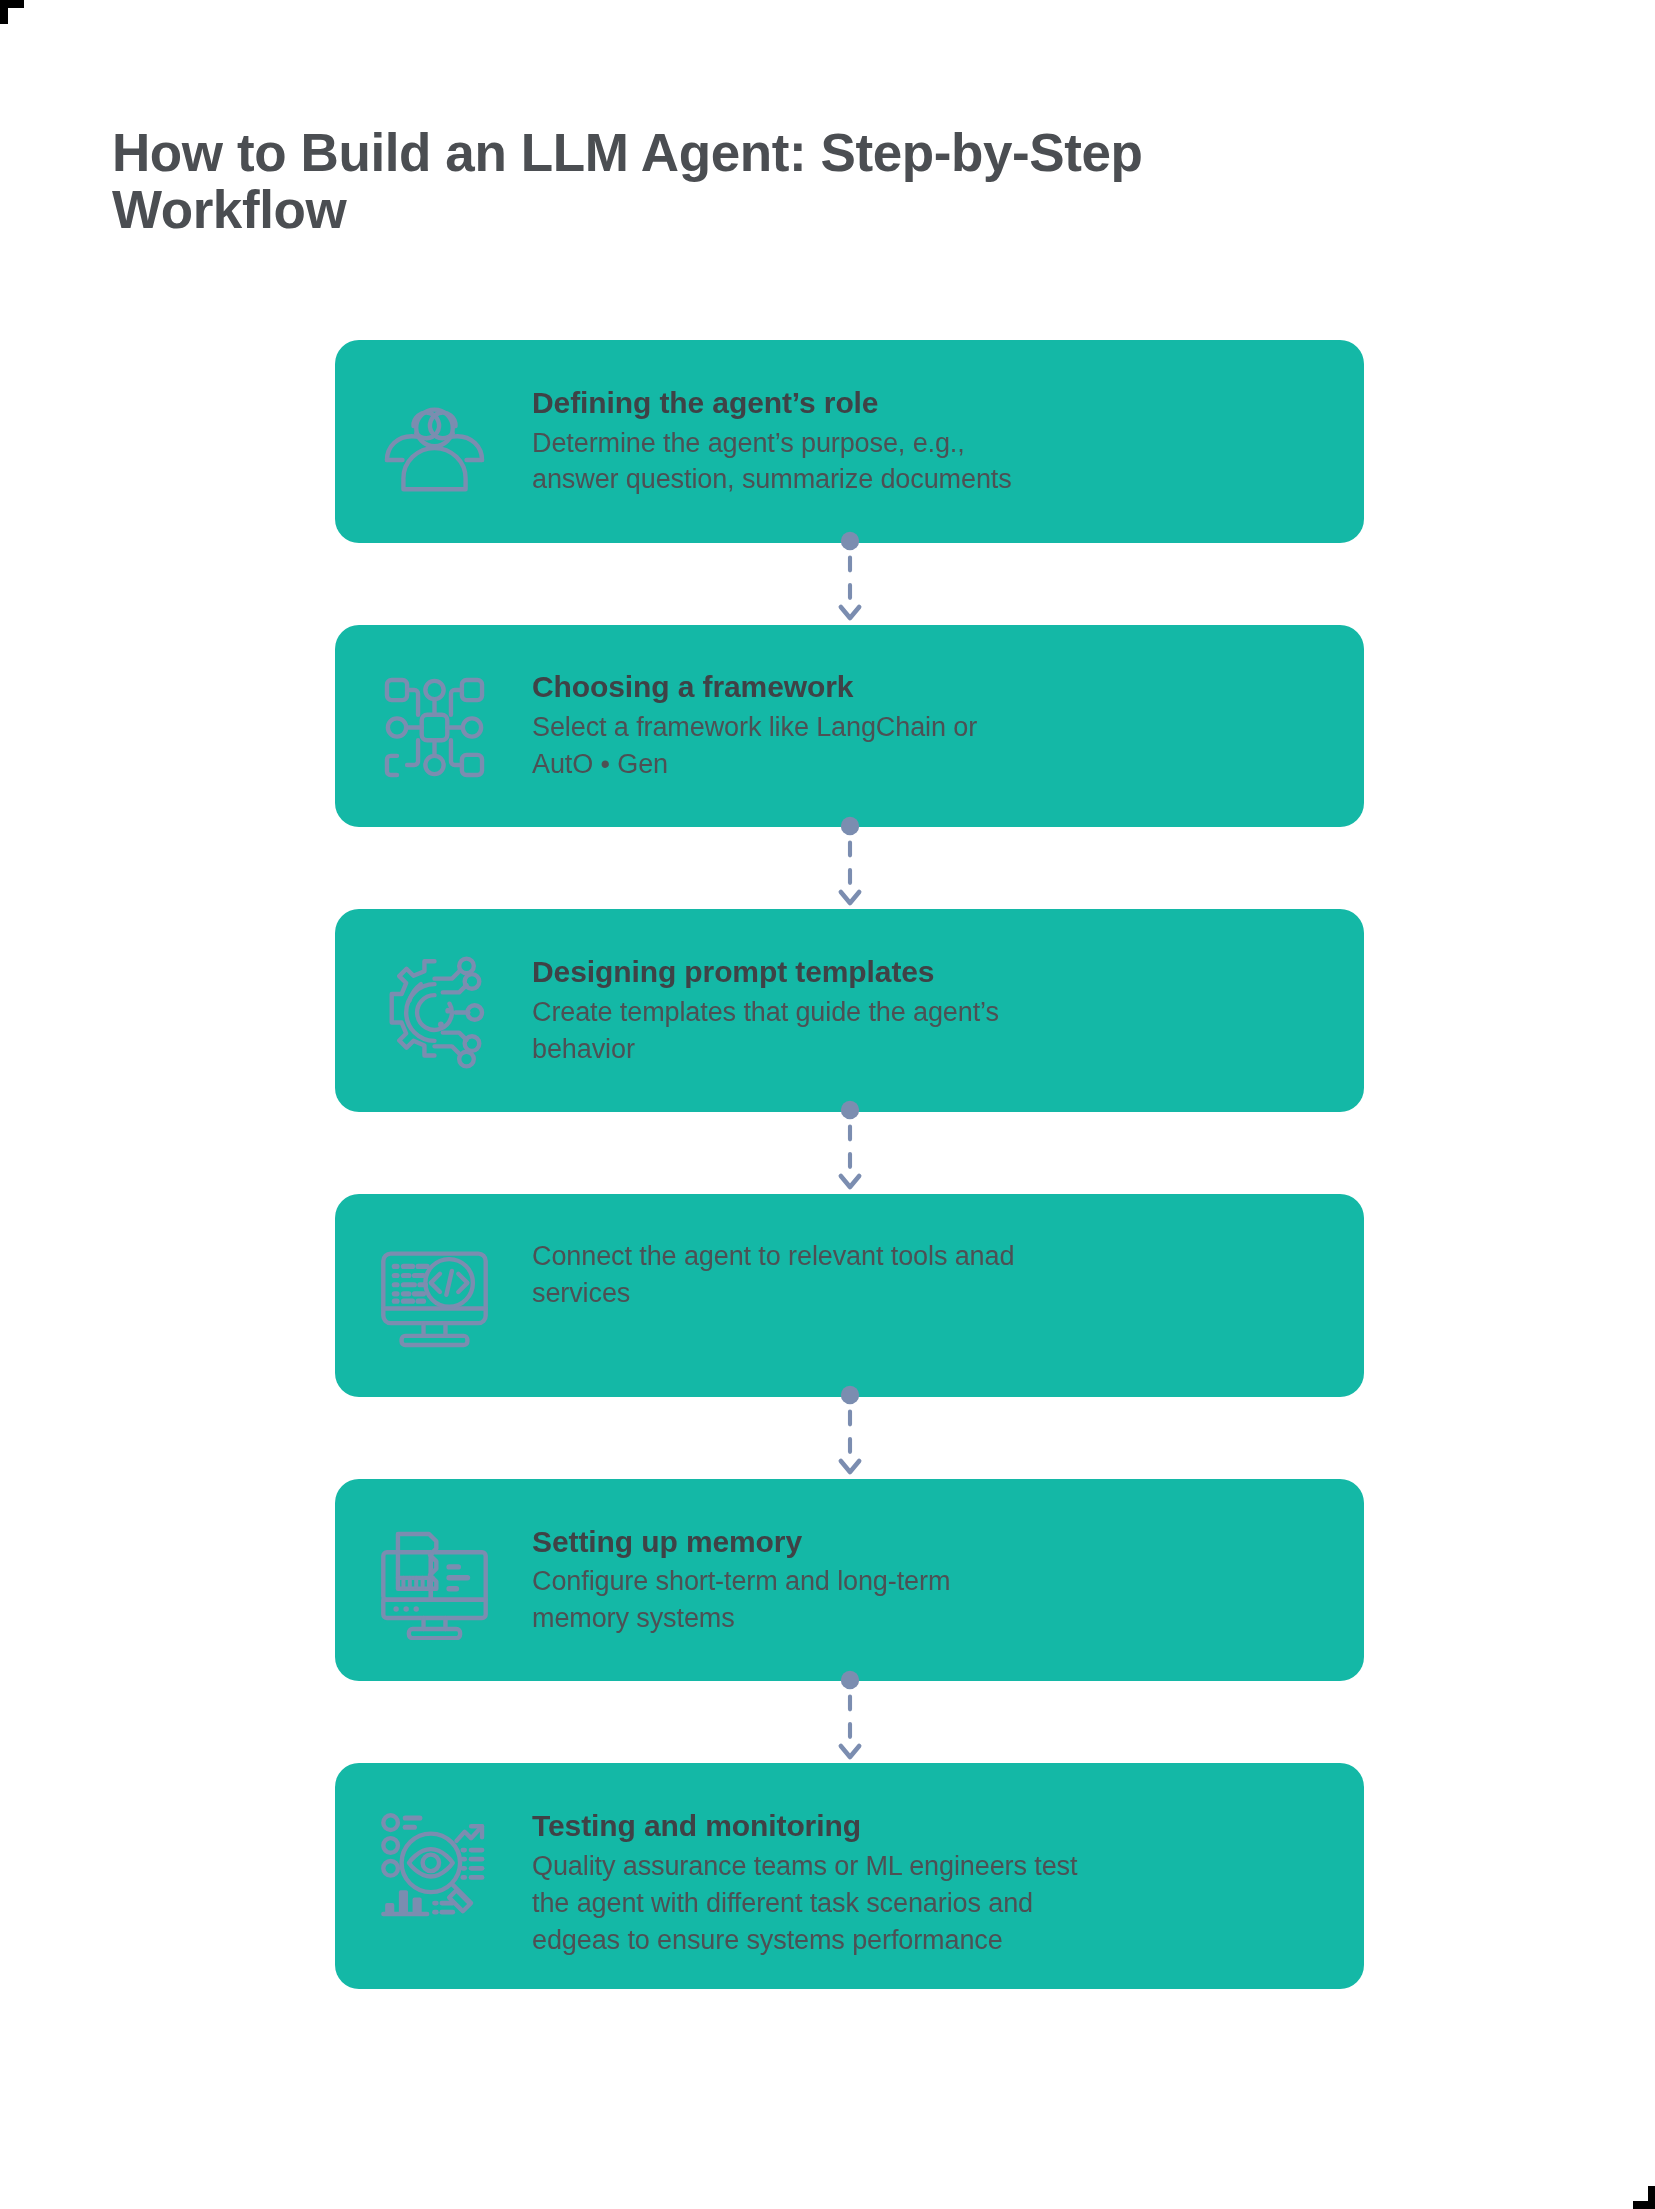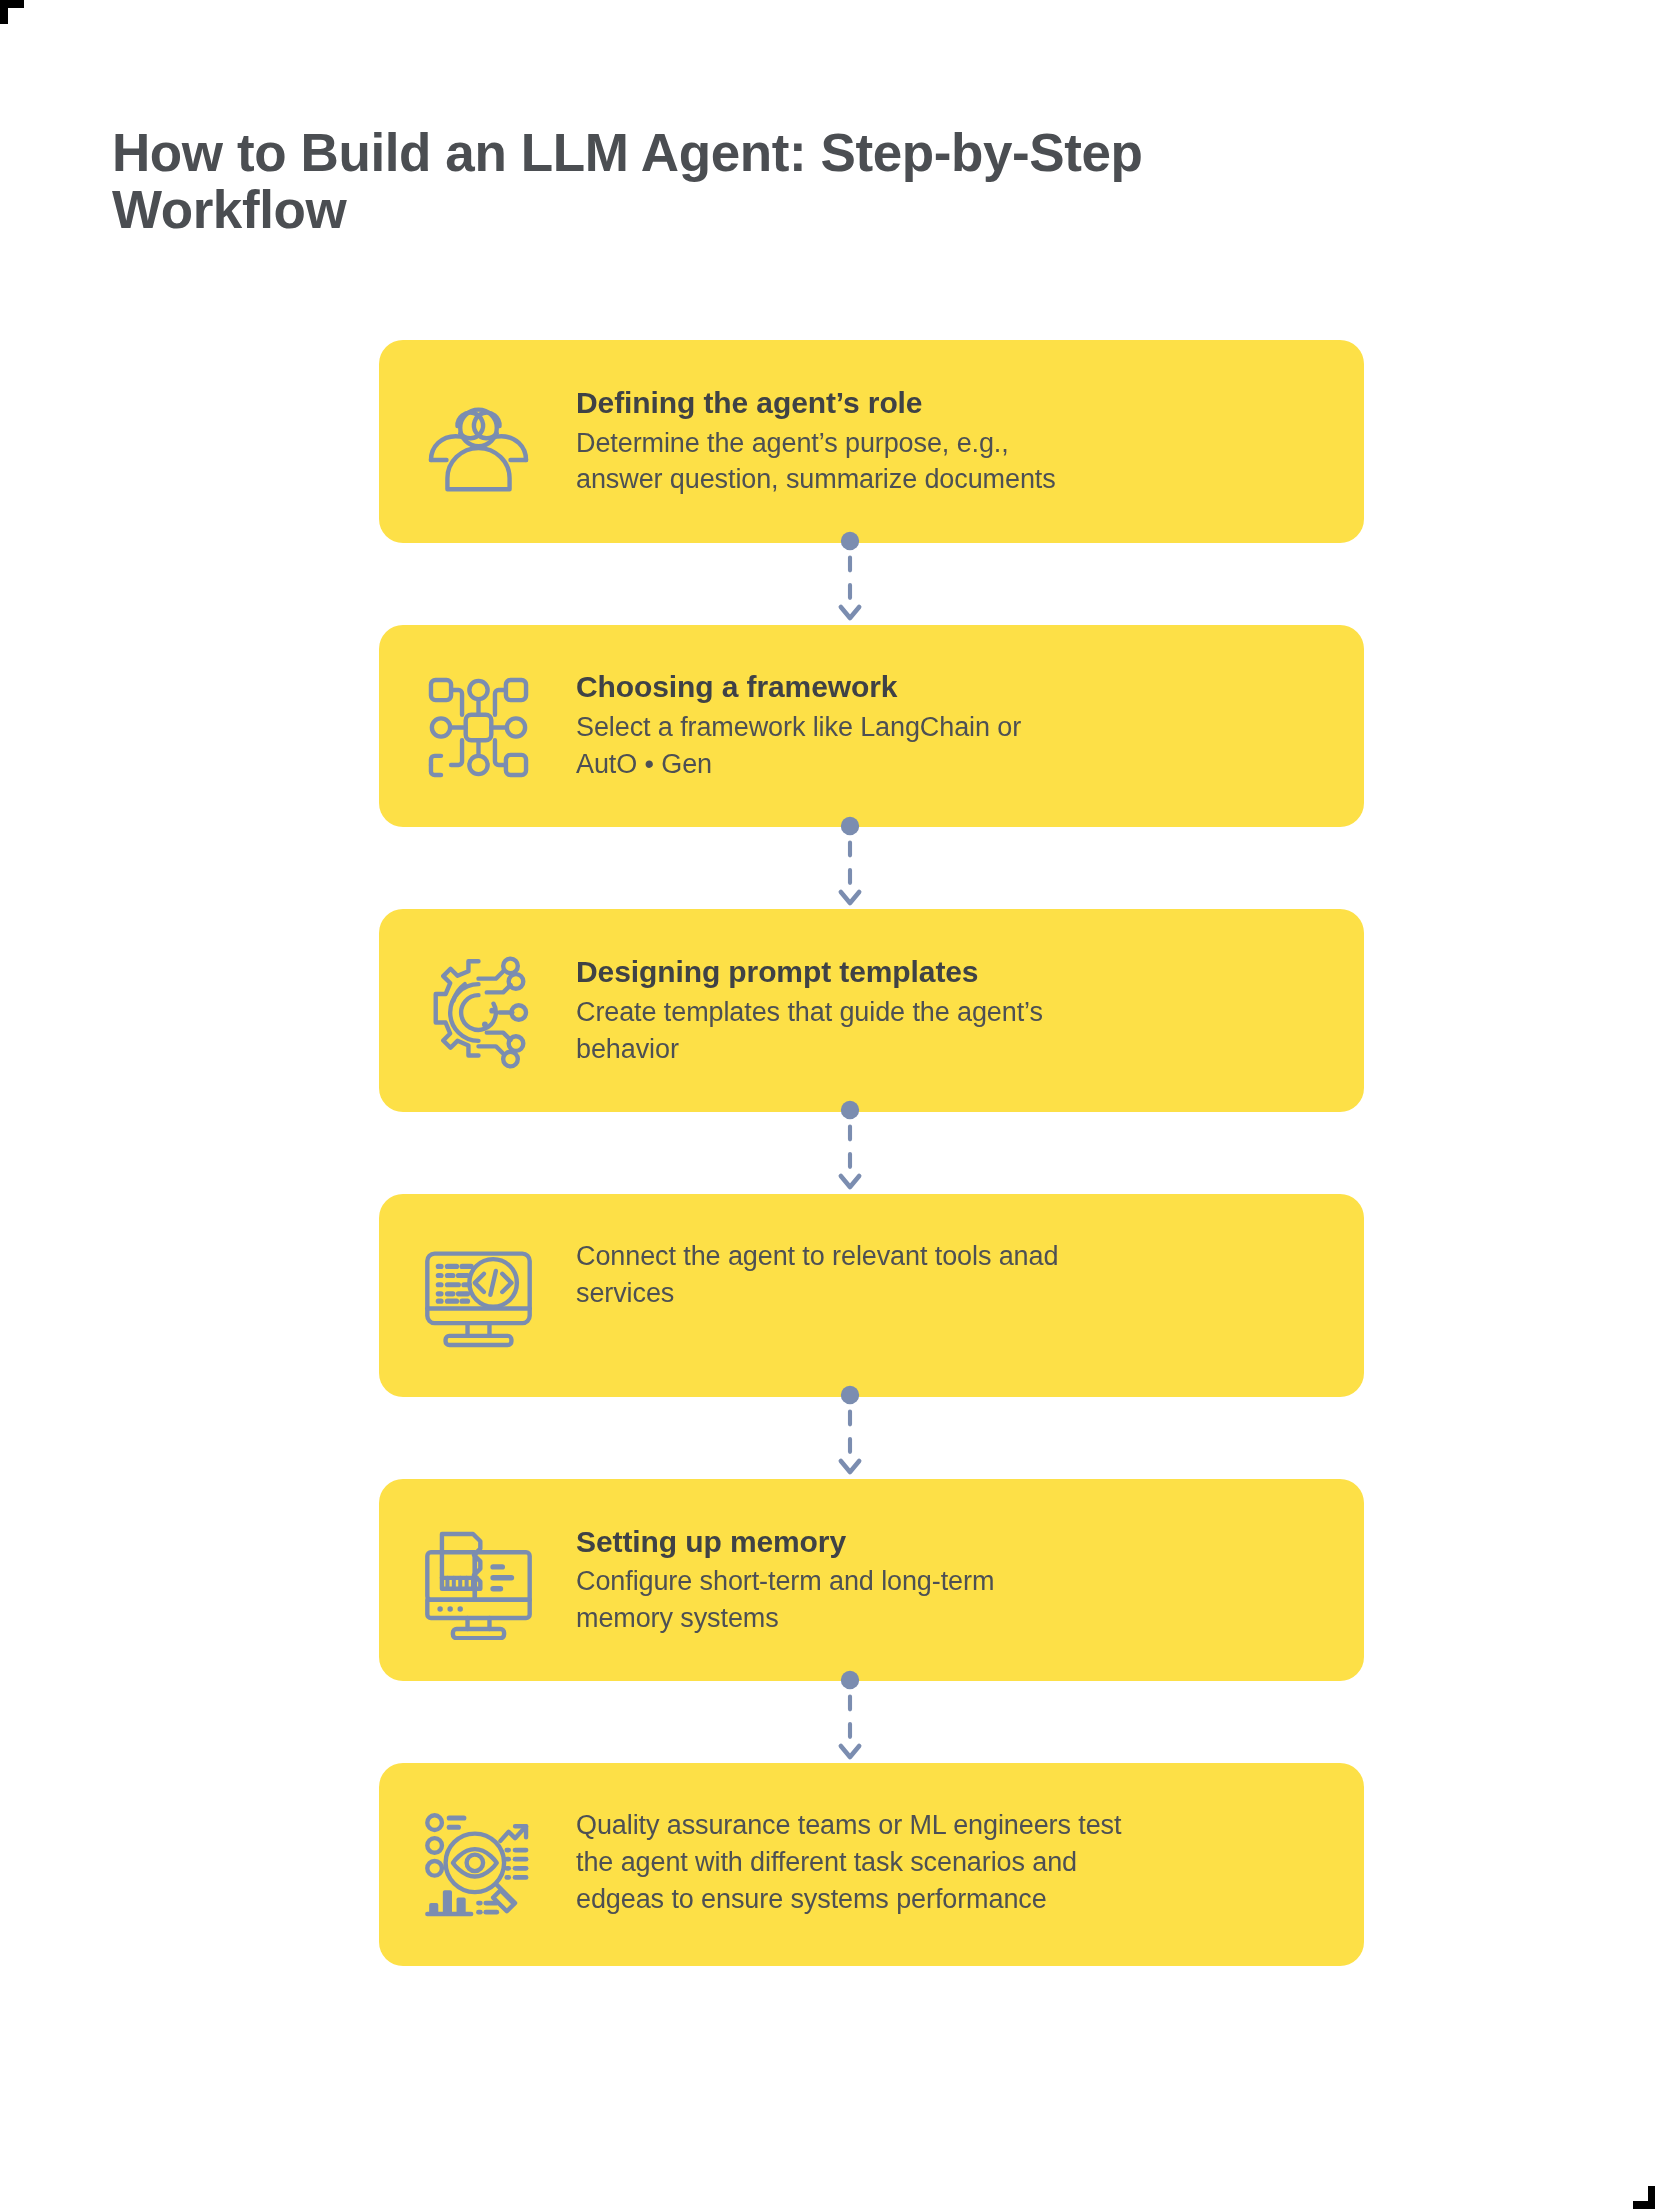--- a/index.html
+++ b/index.html
@@ -52,27 +52,26 @@
   
   .flow {
     position: absolute;
     left: 335px;
     top: 340px;
     width: 1029px;
   }
 
   .card {
     position: relative;
-    background: #fde047;
+    background: #14b8a6;
     border-radius: 24px;
     display: flex;
     align-items: flex-start;
     box-sizing: border-box;
     padding: 31px 37px 31px 31px;
-    margin-left: 44px;
   }
 
   .card-icon {
     flex: 0 0 auto;
     width: 137px;
     height: 137px;
     display: flex;
     align-items: center;
     justify-content: center;
     margin-top: 3.7px;
@@ -358,20 +357,21 @@
         <rect x="20" y="49" width="5" height="9" rx="1" fill="#7b8db0" stroke="none"></rect>
         <g stroke-width="2.6" stroke-linecap="round">
           <path d="M32 52h1"></path>
             <path d="M36 52h6"></path>
           <path d="M32 57h1"></path>
             <path d="M36 57h6"></path>
         </g>
       </svg>
     </div>
     <div class="card-body">
+      <div class="card-title">Testing and monitoring</div>
       <div class="card-desc">Quality assurance teams or ML engineers test
 the agent with different task scenarios and
 edgeas to ensure systems performance</div>
     </div>
   </div>
 
 </div>
 
 
 </body></html>

